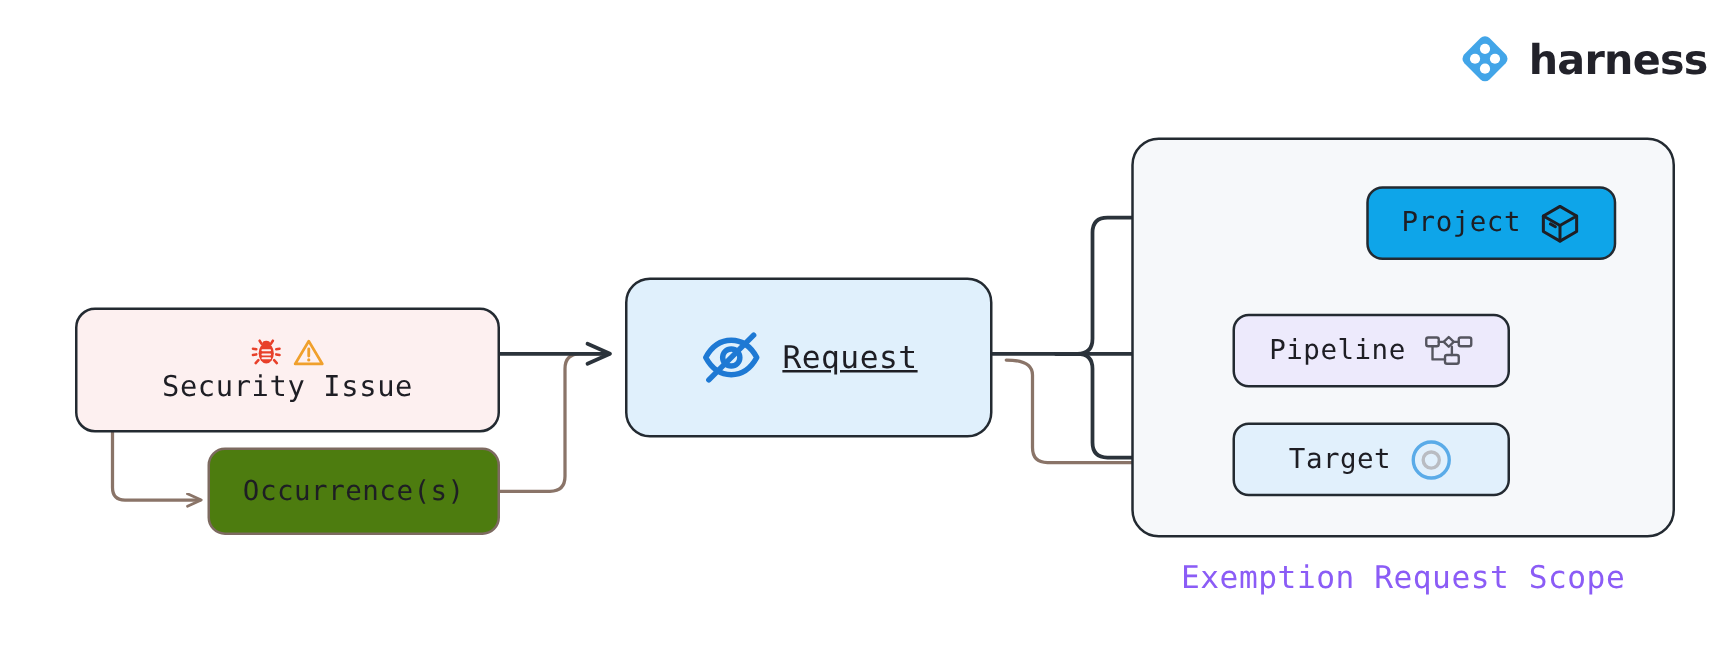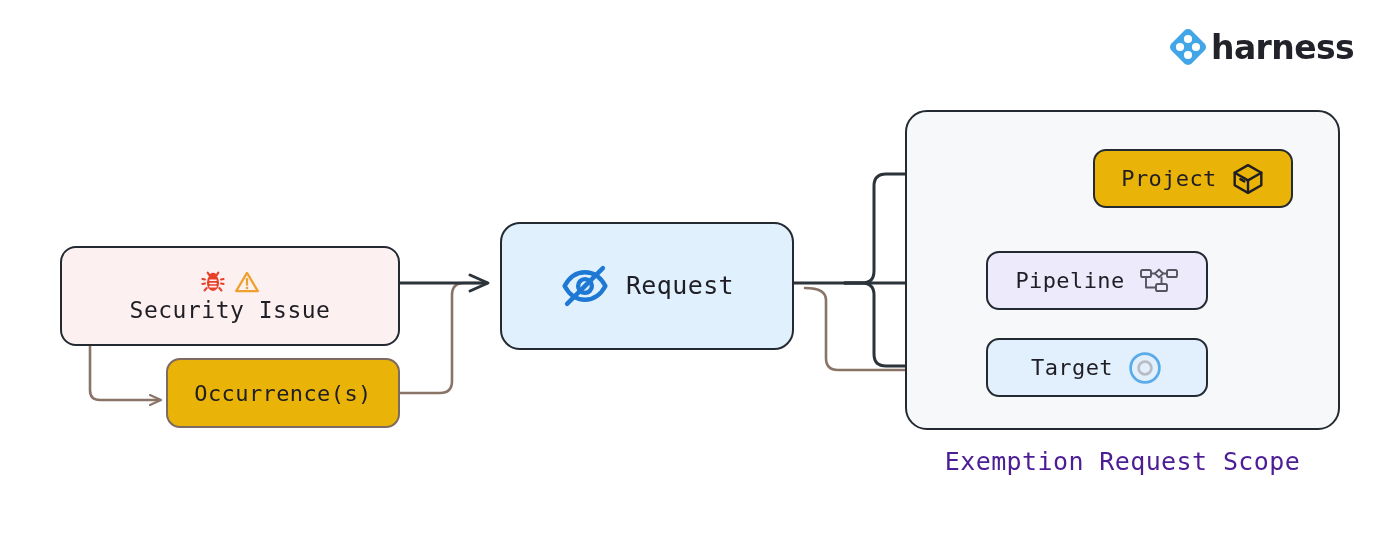--- a/index.html
+++ b/index.html
@@ -25,21 +25,21 @@
     height: 537px;
   }
 
   
   .brand {
     position: absolute;
     left: 1169px;
     top: 28px;
     display: flex;
     align-items: center;
-    gap: 4px;
+    gap: 16px;
   }
   .brand-mark { width: 38px; height: 38px; display: block; }
   .brand-text {
     font-family: "DejaVu Sans", "Liberation Sans", sans-serif;
     font-size: 33px;
     font-weight: 700;
     color: #22222a;
     letter-spacing: -0.6px;
     line-height: 1;
   }
@@ -72,75 +72,76 @@
   }
   #node-security .label {
     font-size: 23px;
     letter-spacing: 0.5px;
   }
 
   
   #node-occurrence {
     left: 166px; top: 358px;
     width: 234px; height: 70px;
-    background: #eab308;
+    background: #4d7c0f;
     border: 2.2px solid #7d6a60;
     border-radius: 14px;
     font-size: 22px;
     letter-spacing: 0.4px;
   }
 
   
   #node-request {
     left: 500px; top: 222px;
     width: 294px; height: 128px;
     background: #e0f0fc;
     border-radius: 20px;
     flex-direction: row;
     gap: 16px;
   }
   #node-request .label {
     font-size: 25px;
     line-height: 1.28;
     text-align: right;
     letter-spacing: 0.4px;
+    text-decoration: underline;
   }
 
   
   #scope-container {
     position: absolute;
     left: 905px; top: 110px;
     width: 435px; height: 320px;
     box-sizing: border-box;
     background: #f6f8fa;
     border: 2.2px solid #232a31;
     border-radius: 22px;
   }
   #scope-caption {
     position: absolute;
     left: 905px; top: 447px;
     width: 435px;
     text-align: center;
     font-family: "DejaVu Sans Mono", "Liberation Mono", monospace;
     font-size: 25px;
-    color: #4c1d95;
+    color: #8b5cf6;
     letter-spacing: 0.4px;
   }
 
   .scope-node {
     flex-direction: row;
     gap: 14px;
     font-size: 22px;
     letter-spacing: 0.4px;
     border-radius: 13px;
   }
   #node-project {
     left: 1093px; top: 149px;
     width: 200px; height: 59px;
-    background: #eab308;
+    background: #0ea5e9;
   }
   #node-pipeline {
     left: 986px; top: 251px;
     width: 222px; height: 59px;
     background: #edeafc;
   }
   #node-target {
     left: 986px; top: 338px;
     width: 222px; height: 59px;
     background: #e1f0fc;

